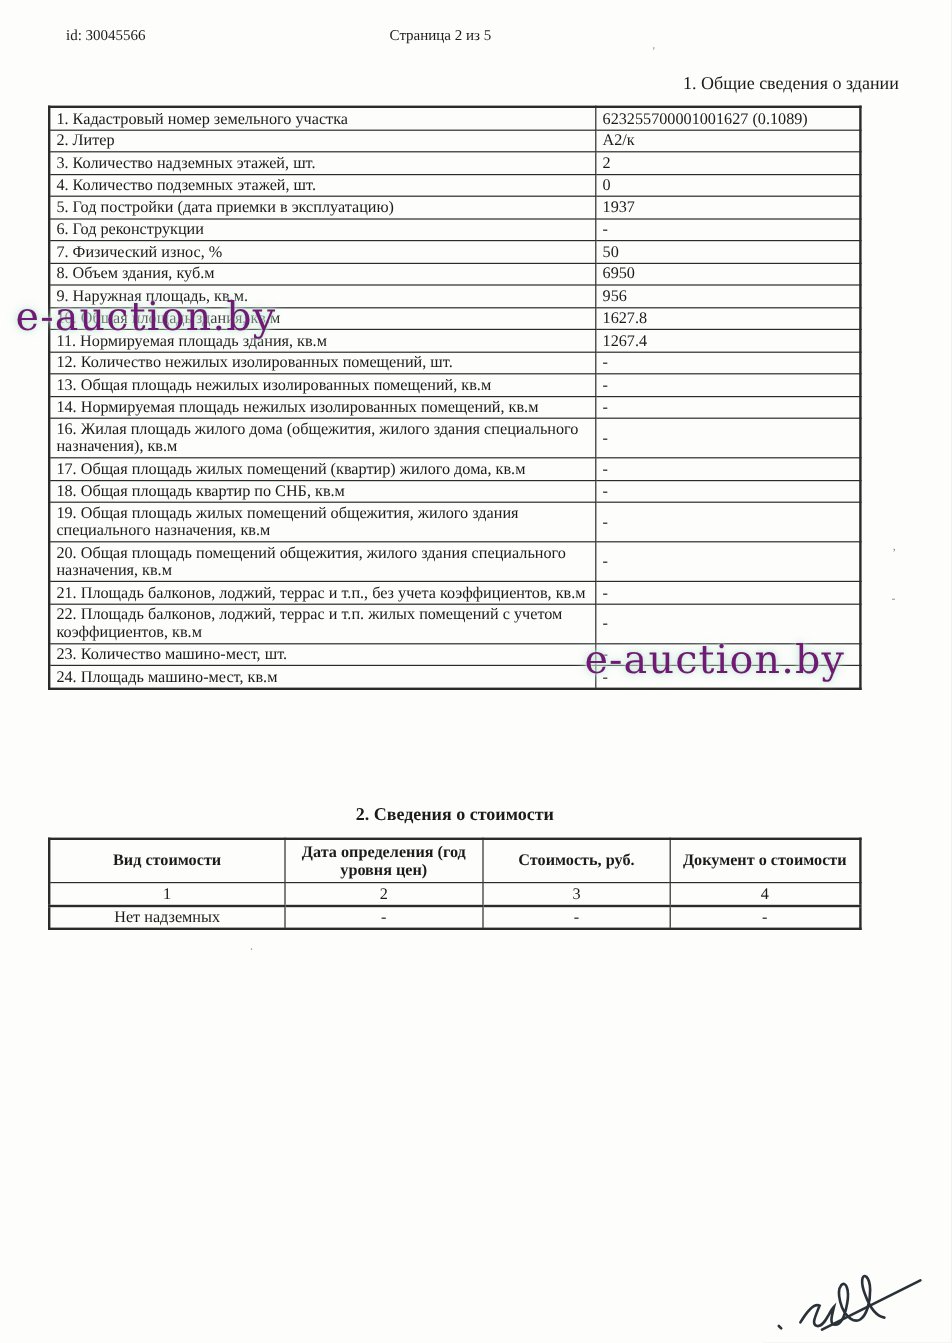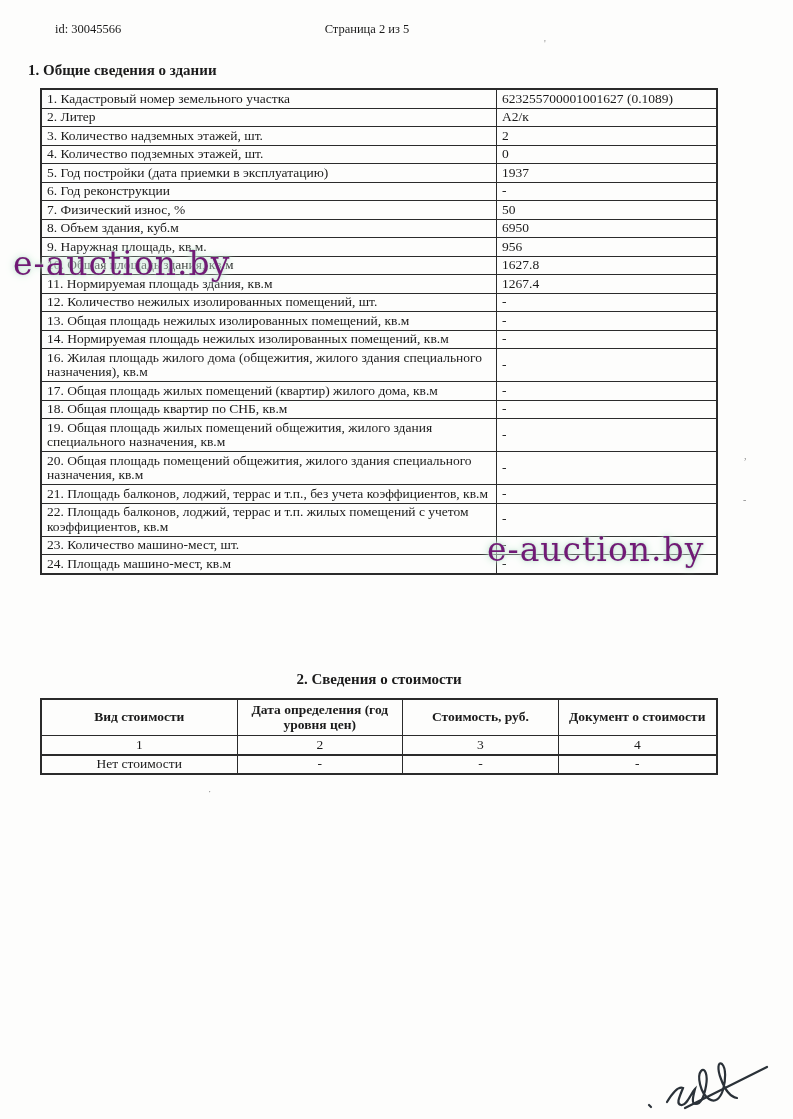--- a/index.html
+++ b/index.html
@@ -4,22 +4,22 @@
 <style>
   * { margin:0; padding:0; box-sizing:border-box; }
   html,body { background:#e8e8e8; }
   .page {
     position:relative; width:793px; height:1119px;
     background:#fdfdfc; overflow:hidden;
     font-family:"Liberation Serif", serif; color:#1b1b1b;
   }
   .hdr-id { position:absolute; left:55px; top:22px; font-size:12.5px; }
   .hdr-page { position:absolute; left:0; top:22px; width:734px; text-align:center; font-size:12.5px; }
-  .sec1-title { position:absolute; left:28px; top:62px; width:697px; text-align:left;
-    font-size:15px; font-weight:bold; }
+  .sec1-title { position:absolute; left:52px; top:62px; width:697px; text-align:right;
+    font-size:15px; font-weight:normal; }
   .sec2-title { position:absolute; left:40px; top:671px; width:678px; text-align:center;
     font-size:15px; font-weight:bold; }
 
   table { border-collapse:collapse; table-layout:fixed; }
   .tbl1 { position:absolute; left:40px; top:88px; width:678px; border:2px solid #2b2b2b; }
   .tbl1 td { border:1px solid #2b2b2b; font-size:13.5px; line-height:14.5px; padding:1.5px 5px; }
   .tbl1 td.lbl { width:67.4%; text-align:left; }
   .tbl1 td.val { text-align:left; vertical-align:middle; }
 
   .tbl2 { position:absolute; left:40px; top:698px; width:678px; border:2px solid #2b2b2b; }
@@ -162,21 +162,21 @@
         </tr>
       <tr class="numrow">
           <td>1</td>
           <td>2</td>
           <td>3</td>
           <td>4</td>
         </tr>
     </thead>
     <tbody>
         <tr>
-          <td>Нет стоимости</td>
+          <td>Нет надземных</td>
           <td>-</td>
           <td>-</td>
           <td>-</td>
         </tr>
       </tbody>
   </table>
 
   <div class="speck" style="left:544px; top:38px;">'</div>
   <div class="speck" style="left:744px; top:450px;">,</div>
   <div class="speck" style="left:743px; top:494px;">-</div>

